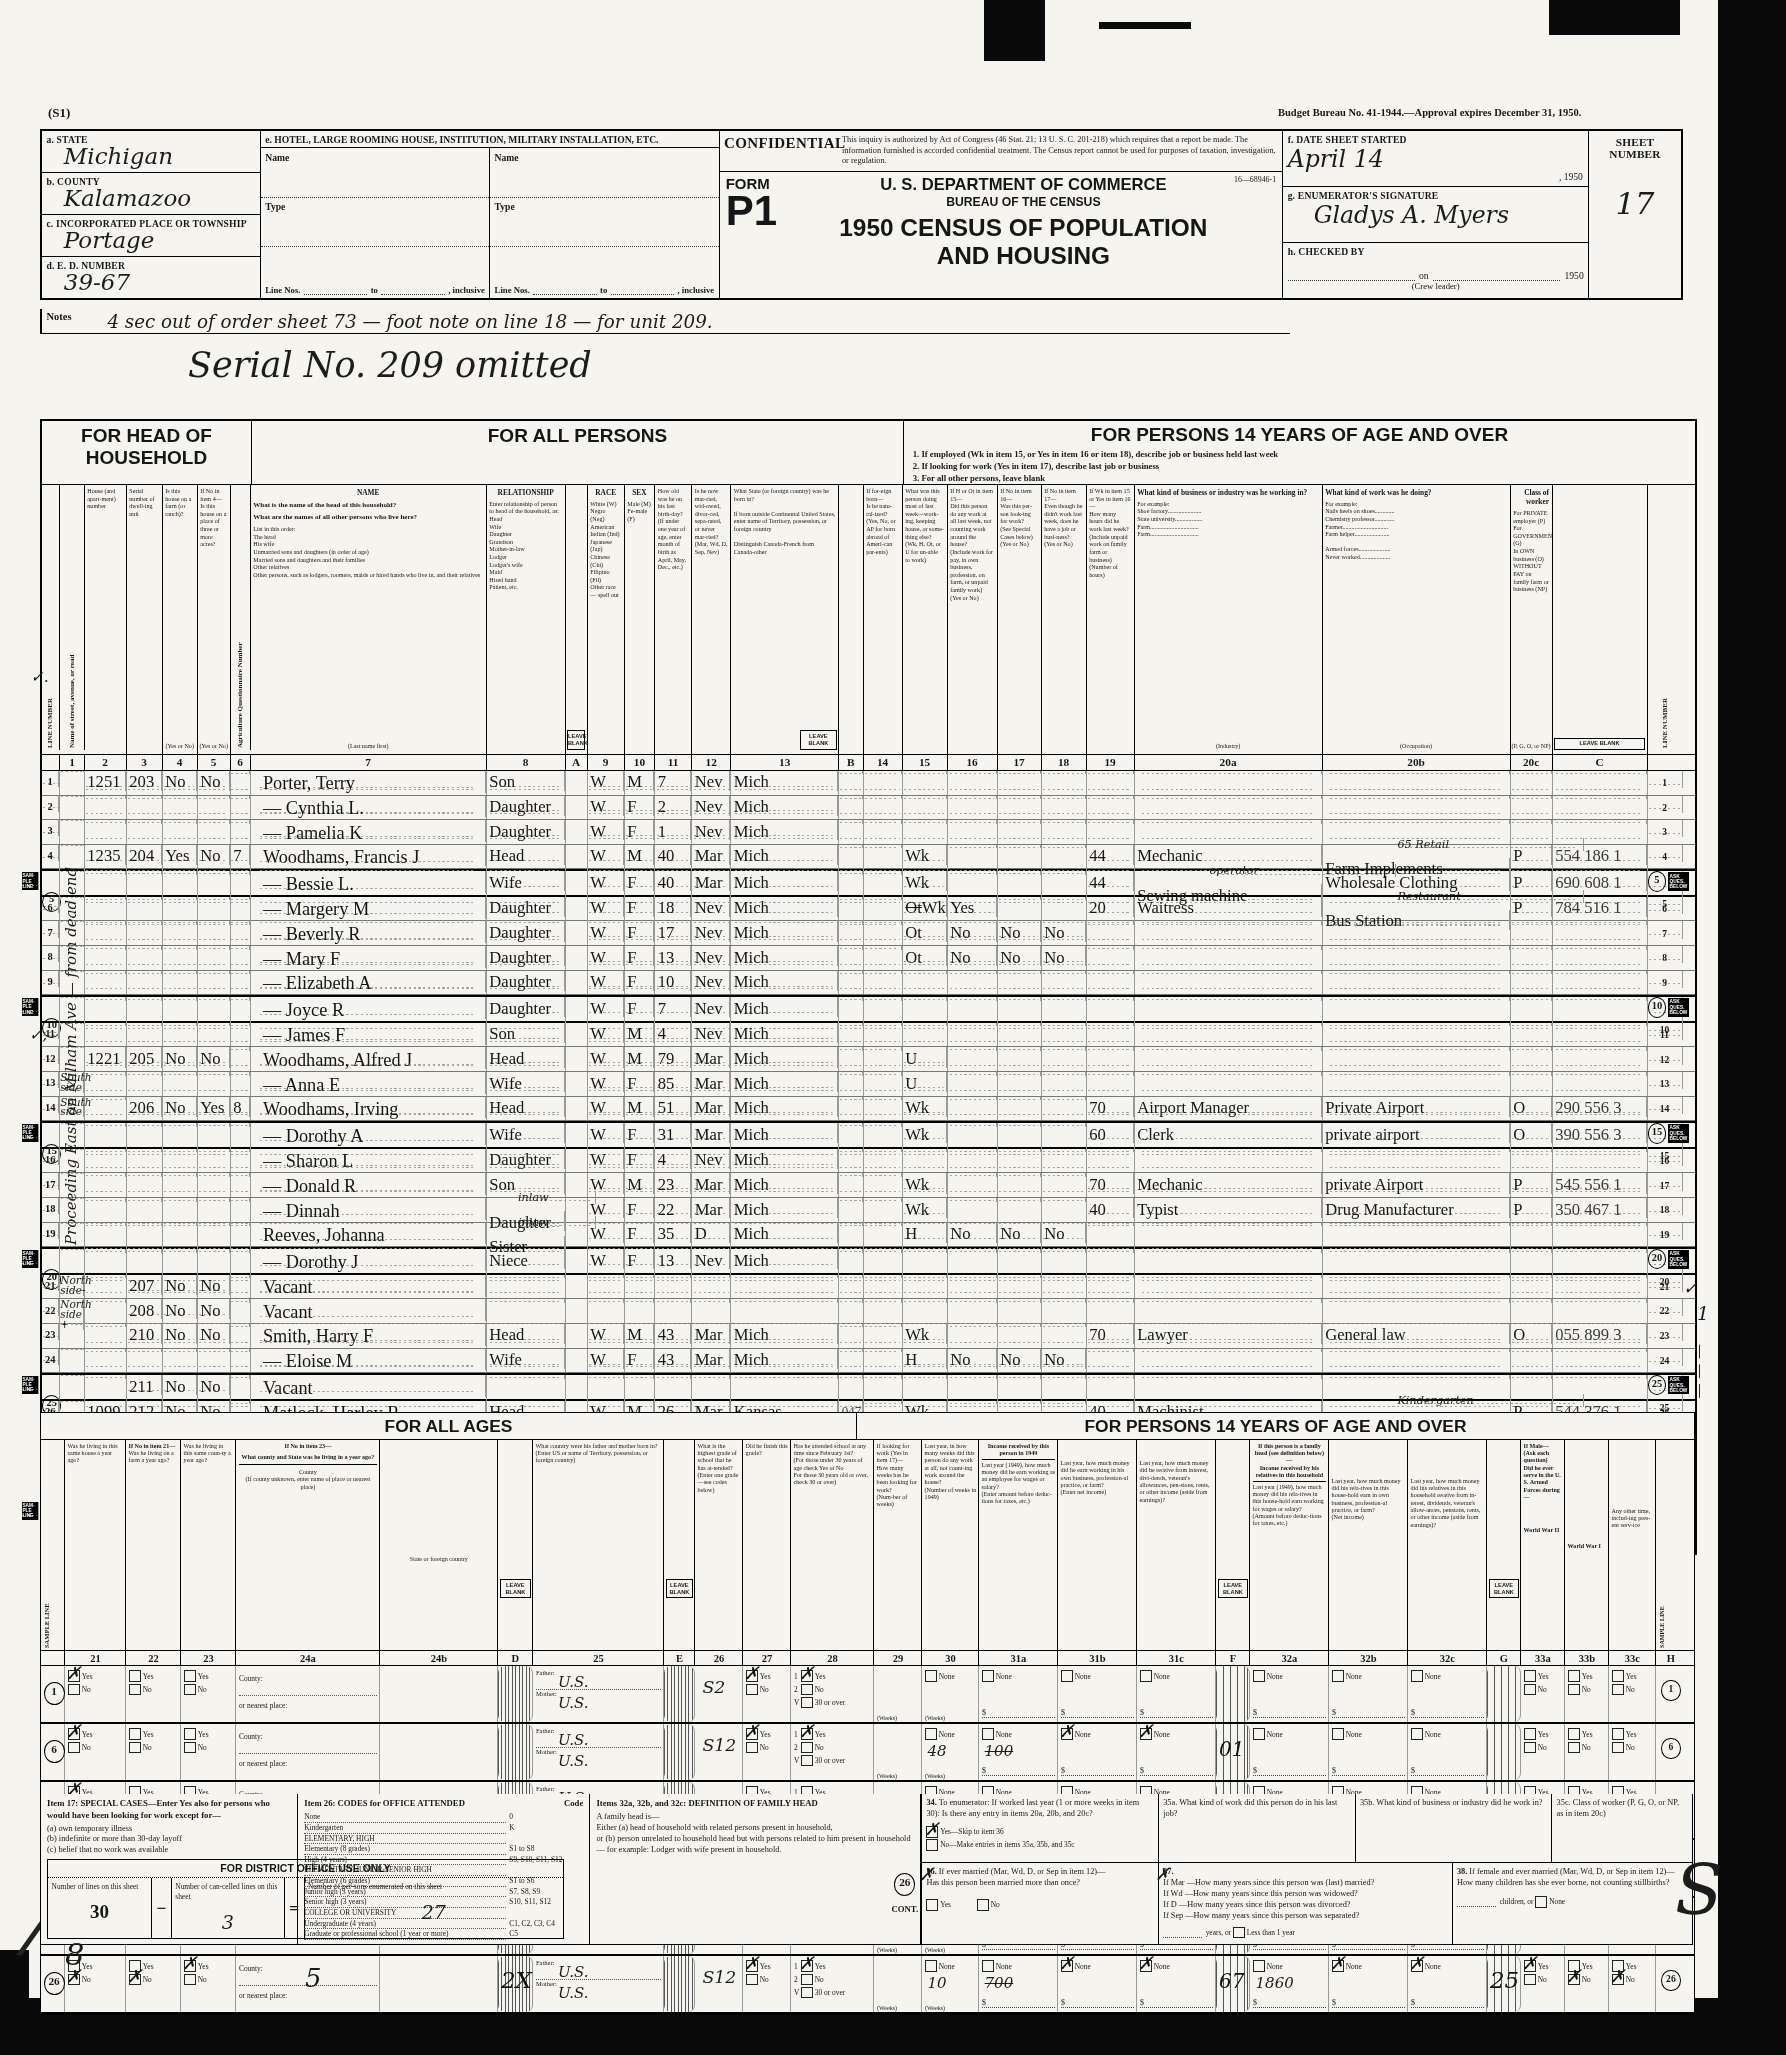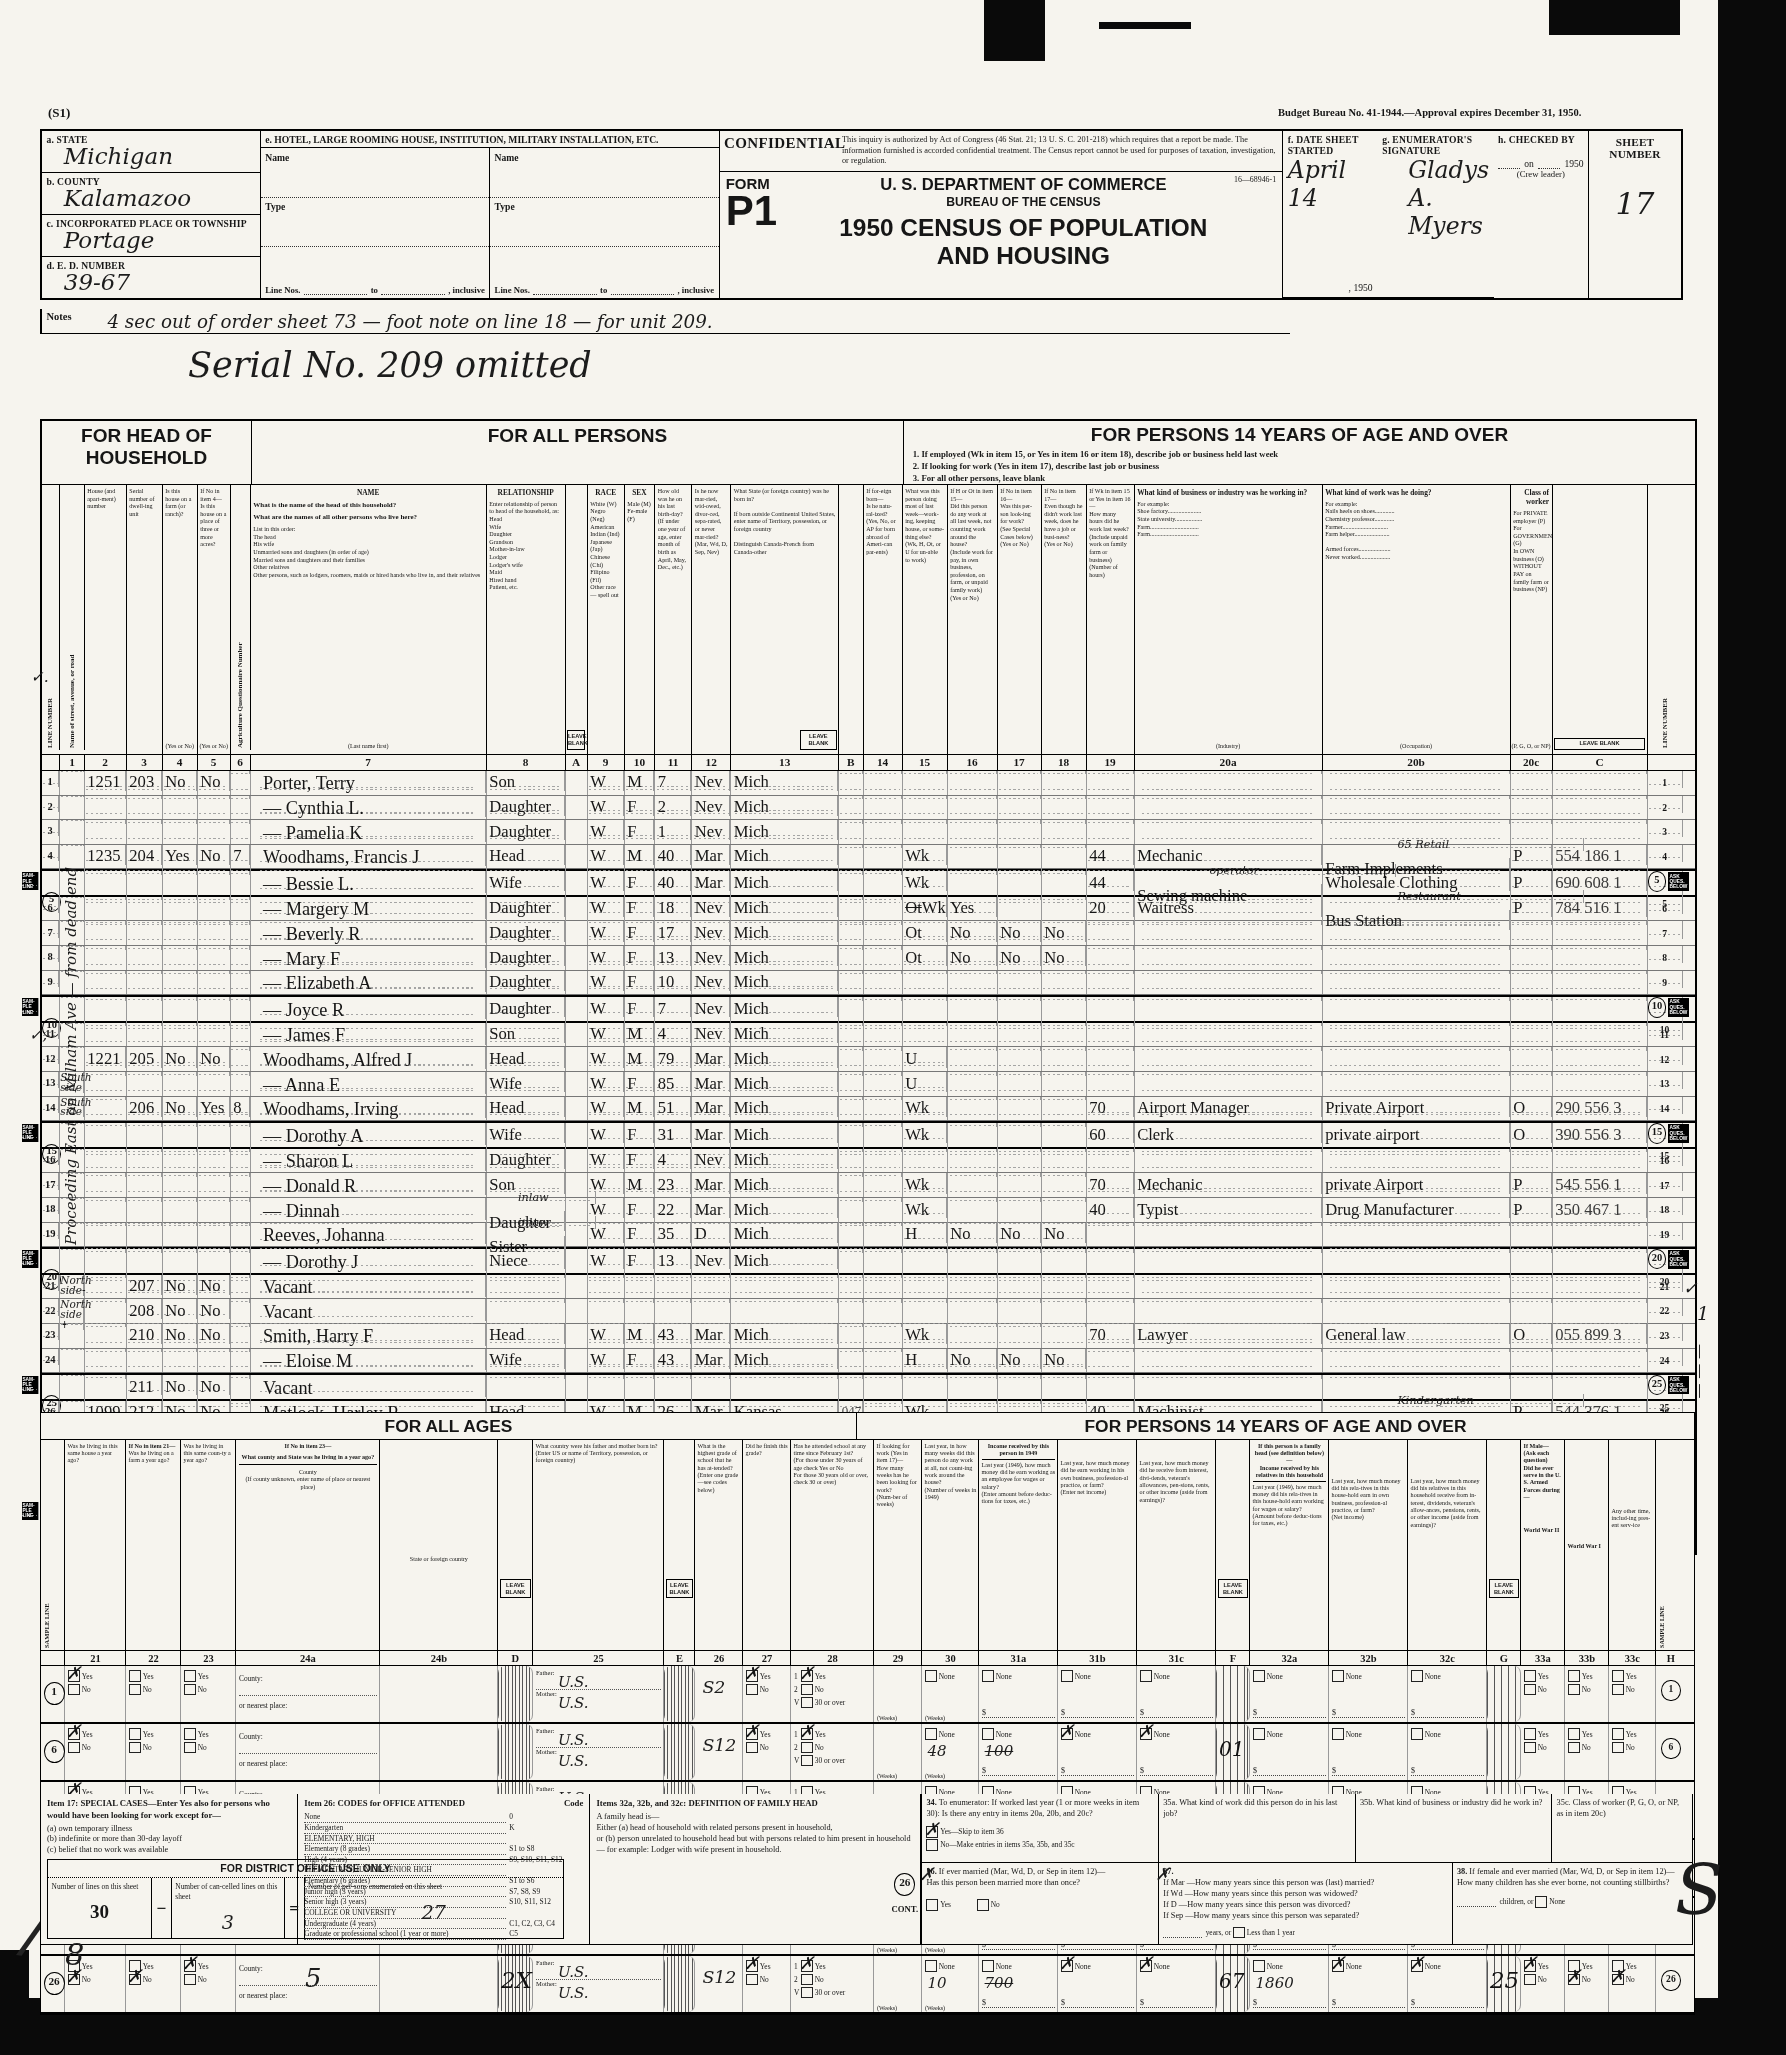--- a/index.html
+++ b/index.html
@@ -35,21 +35,21 @@
   .conftxt{font-size:8.3px;line-height:1.25;flex:1;font-weight:normal;}
   .formrow{display:flex;flex:1;padding:3.5px 6.1px;}
   .formcell{width:87px;}
   .formword{font-size:15px;font-weight:bold;font-family:"Liberation Sans",sans-serif;}
   .formno{font-size:42px;font-weight:bold;font-family:"Liberation Sans",sans-serif;line-height:.9;}
   .titlecell{flex:1;text-align:center;}
   .dept{font-size:16.6px;font-weight:bold;font-family:"Liberation Sans",sans-serif;}
   .bureau{font-size:12.2px;font-weight:bold;font-family:"Liberation Sans",sans-serif;}
   .bigtitle{font-size:24.4px;font-weight:bold;font-family:"Liberation Sans",sans-serif;margin-top:4.4px;}
   .printcode{font-size:7.9px;text-align:right;}
-  .fghbox{width:305px;display:flex;}
+  .fghbox{width:305px;display:flex;flex-direction:column;}
   .fgh{flex:1;border-bottom:0.9px solid #000;padding:2.6px 4.4px;position:relative;}
   .fgh:last-child{border-bottom:none;}
   .fgh .yr{position:absolute;right:5.2px;bottom:3.5px;font-size:9.6px;}
   .fgh .hwv{font-size:23.6px;}
   .crew{font-size:8.7px;text-align:center;}
   .onln{display:flex;align-items:flex-end;gap:4.4px;font-size:9.6px;margin-top:13px;}
   .sheetbox{width:92px;text-align:center;border-right:none !important;}
   .sheetbox .lab{margin-top:5.2px;font-size:11.3px;}
   .sheetbox .hwv{font-size:30.5px;margin-top:26px;}
   .notesrow{position:absolute;left:40px;top:309px;width:1239px;display:flex;border-left:2.2px solid #000;

